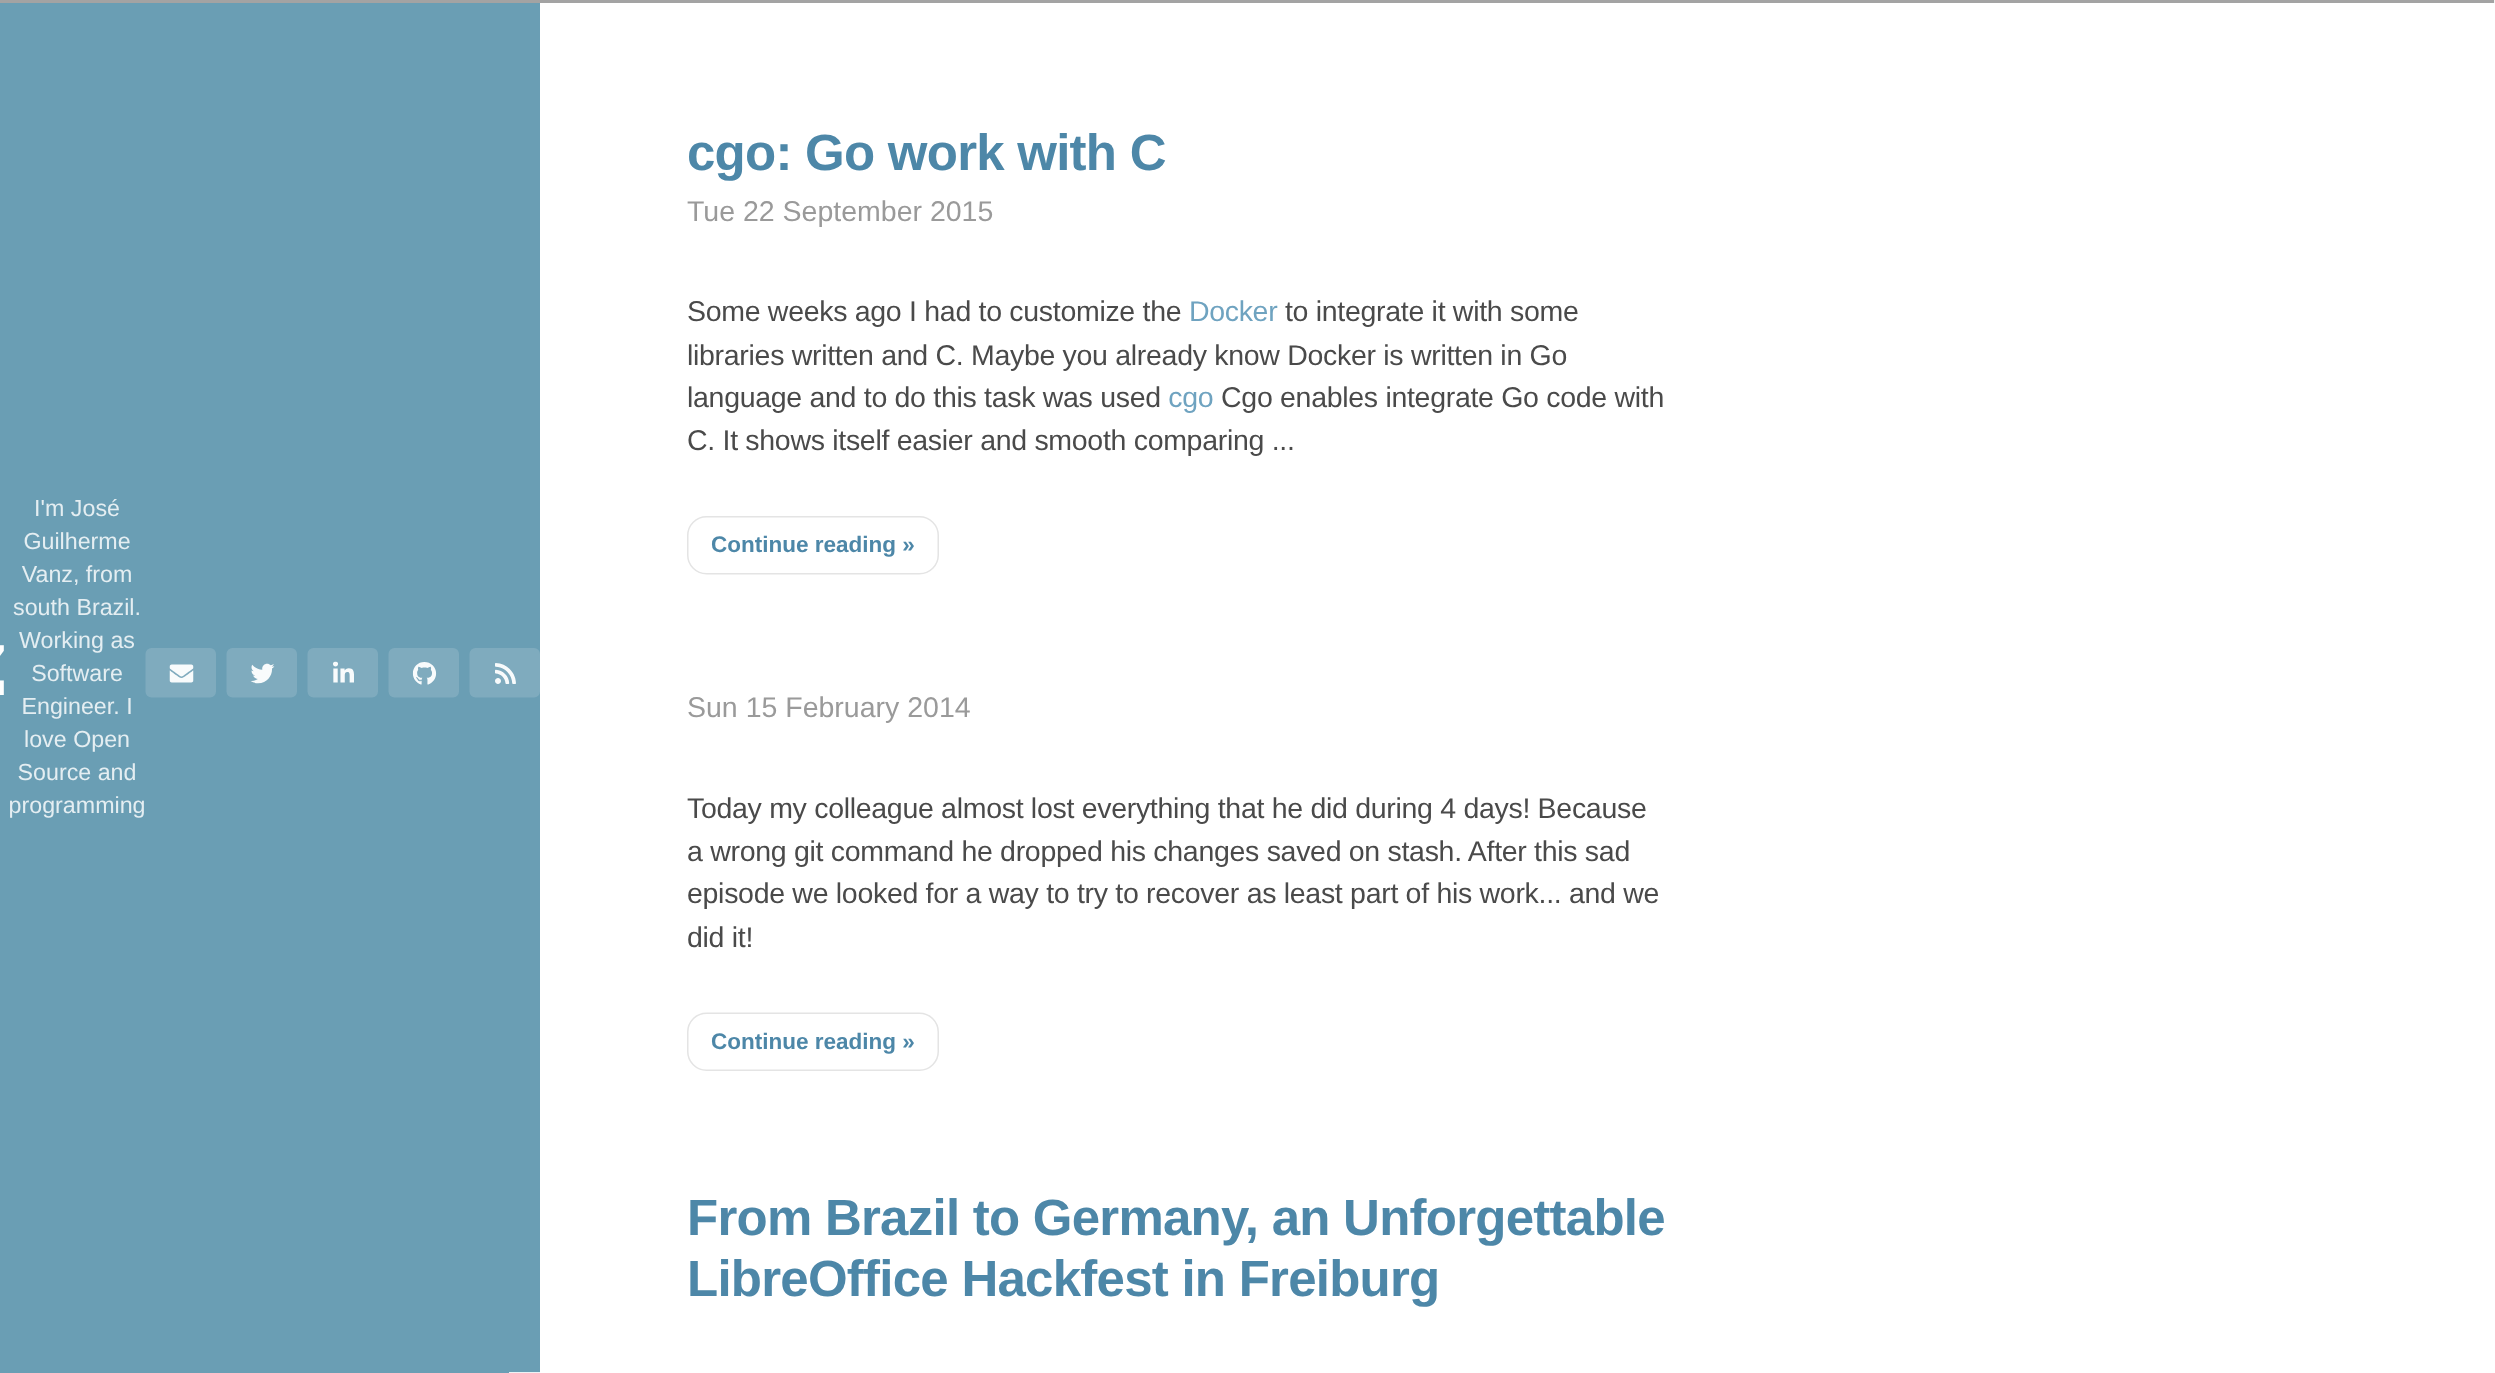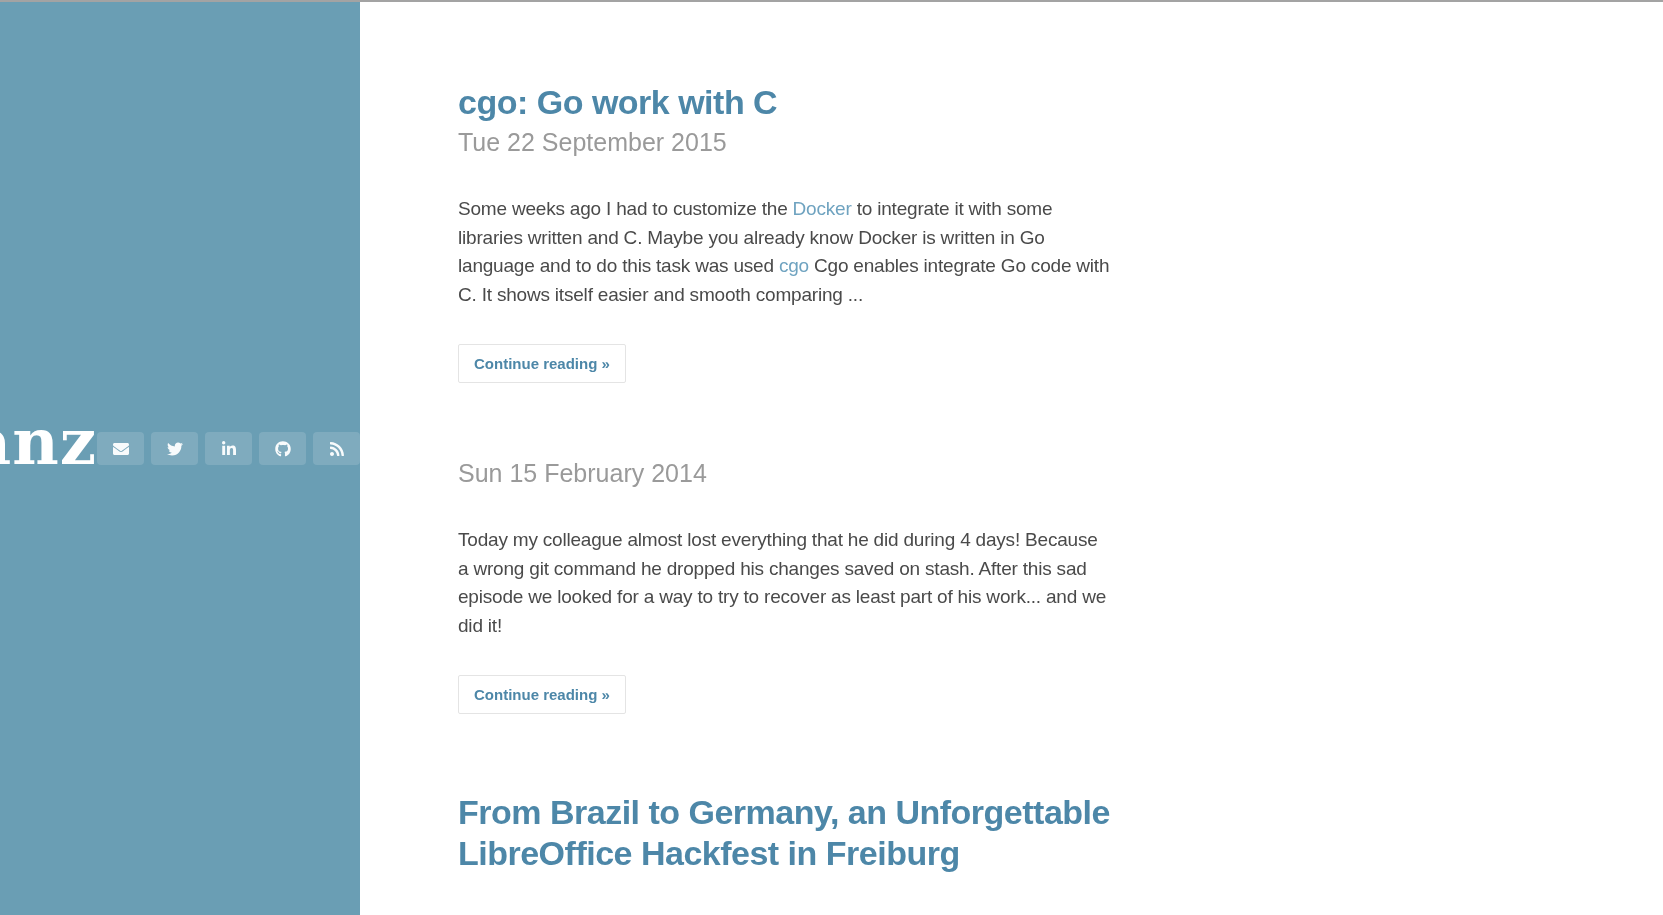--- a/index.html
+++ b/index.html
@@ -32,26 +32,26 @@
   .social-row{display:flex;gap:7px;}
   .social-btn{width:47px;height:33px;background:var(--social-bg);border-radius:4px;
     display:flex;align-items:center;justify-content:center;text-decoration:none;}
   .social-btn svg{width:16px;height:16px;fill:rgba(255,255,255,0.95);}
 
   
   .content{flex:1;padding:82px 40px 0 98px;}
   .article{max-width:655px;margin:0 0 78px 0;}
   .article-title{margin:0;font-size:34px;line-height:41px;letter-spacing:-0.5px;}
   .article-title a{color:var(--accent);text-decoration:none;font-weight:bold;}
-  .article-date{margin-top:7px;color:var(--date-text);font-size:25px;line-height:24px;}
+  .article-date{margin-top:7px;color:var(--date-text);font-size:19px;line-height:24px;}
   .article-body{margin-top:41px;}
   .para{margin:0 0 26px;font-size:19px;line-height:28.5px;color:var(--body-text);letter-spacing:-0.2px;}
   .inline-link{color:var(--link);text-decoration:none;}
   .continue-btn{display:inline-block;margin-top:9px;padding:10px 15px;border:1px solid #e4e4e4;
-    border-radius:2px;color:var(--accent);font-weight:bold;font-size:15px;
+    border-radius:13px;color:var(--accent);font-weight:bold;font-size:15px;
     text-decoration:none;background:#fff;}
 </style>
 </head>
 <body>
 
 <div class="page">
   <div class="topbar"></div>
 
   <aside class="sidebar">
     <div class="avatar">
@@ -76,20 +76,21 @@
           <rect x="37" y="74" width="22" height="4.5" rx="2" fill="#242424"></rect>
           <path d="M38 80 Q48 78 58 80 Q56 89 48 89 Q40 89 38 80Z" fill="#3a3a3a"></path>
           <rect x="41" y="79.5" width="14" height="3.5" rx="1" fill="#e8e6e0"></rect>
           <path d="M17 58 Q17 93 48 95 Q79 93 79 58 Q79 85 48 87 Q17 85 17 58Z" fill="#2e2e2e" opacity="0.7"></path>
         </g>
       </svg>
     </div>
 
     <h1 class="site-title"><a href="#">vanz</a></h1>
 
+    <p class="bio">I'm José Guilherme Vanz, from south Brazil. Working as Software Engineer. I love Open Source and programming</p>
 
     <div class="social-row">
       <a href="#" class="social-btn">
         <svg viewBox="0 0 512 512">
             <path d="M502.3 190.8c3.9-3.1 9.7-.2 9.7 4.7V400c0 26.5-21.5 48-48 48H48c-26.5 0-48-21.5-48-48V195.6c0-5 5.7-7.8 9.7-4.7 22.4 17.4 52.1 39.5 154.1 113.6 21.1 15.4 56.7 47.8 92.2 47.6 35.7.3 72-32.8 92.3-47.6 102-74.1 131.6-96.3 154-113.7zM256 320c23.2.4 56.6-29.2 73.4-41.4 132.7-96.3 142.8-104.7 173.4-128.7 5.8-4.5 9.2-11.5 9.2-18.9v-19c0-26.5-21.5-48-48-48H48C21.5 64 0 85.5 0 112v19c0 7.4 3.4 14.3 9.2 18.9 30.6 23.9 40.7 32.4 173.4 128.7 16.8 12.2 50.2 41.8 73.4 41.4z"></path>
           </svg>
       </a>
       <a href="#" class="social-btn">
         <svg viewBox="0 0 512 512">
             <path d="M459.37 151.716c.325 4.548.325 9.097.325 13.645 0 138.72-105.583 298.558-298.558 298.558-59.452 0-114.68-17.219-161.137-47.106 8.447.974 16.568 1.299 25.34 1.299 49.055 0 94.213-16.568 130.274-44.832-46.132-.975-84.792-31.188-98.112-72.772 6.498.974 12.995 1.624 19.818 1.624 9.421 0 18.843-1.3 27.614-3.573-48.081-9.747-84.143-51.98-84.143-102.985v-1.299c13.969 7.797 30.214 12.67 47.431 13.319-28.264-18.843-46.781-51.005-46.781-87.391 0-19.492 5.197-37.36 14.294-52.954 51.655 63.675 129.3 105.258 216.365 109.807-1.624-7.797-2.598-15.918-2.598-24.04 0-57.828 46.782-104.934 104.934-104.934 30.213 0 57.502 12.67 76.67 33.137 23.715-4.548 46.456-13.32 66.599-25.34-7.798 24.366-24.366 44.833-46.132 57.827 21.117-2.273 41.584-8.122 60.426-16.243-14.292 20.791-32.161 39.308-52.629 54.253z"></path>

